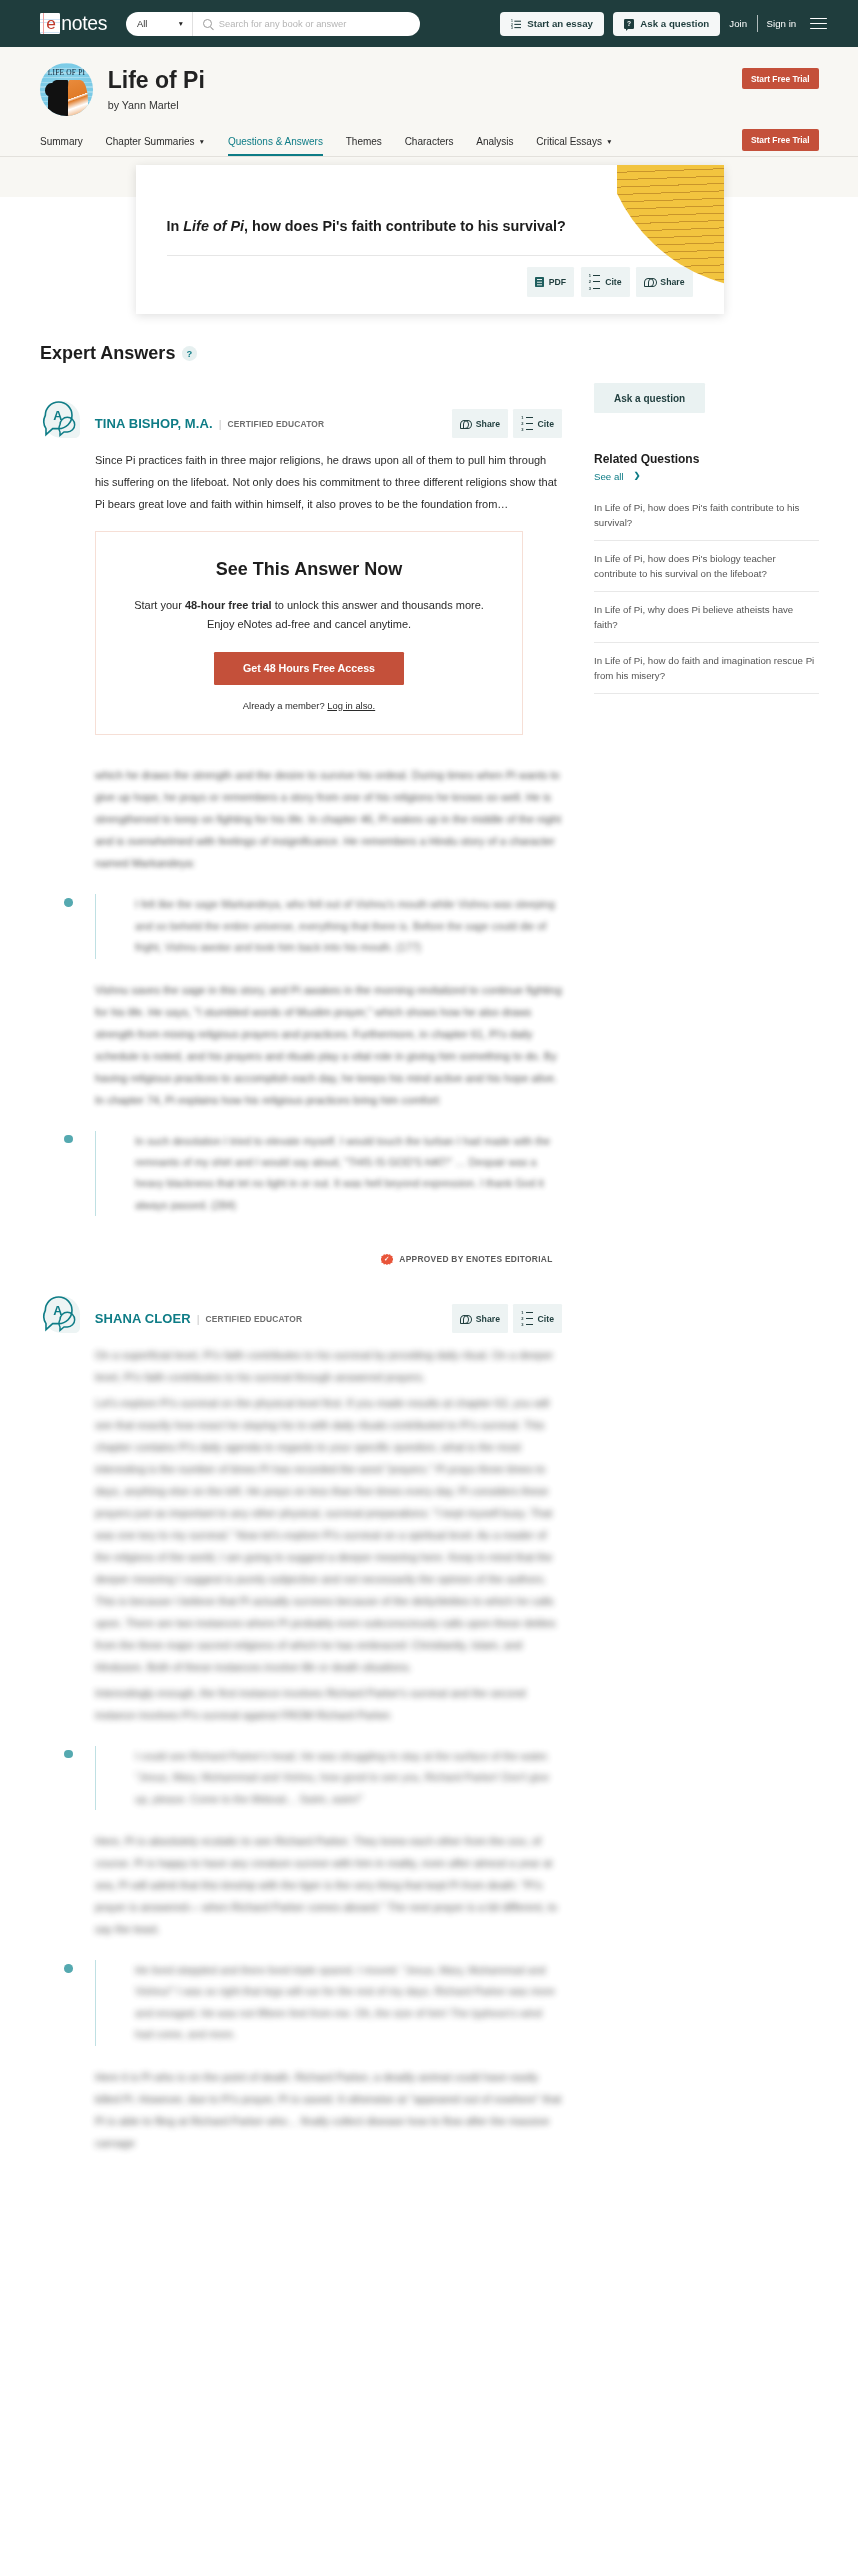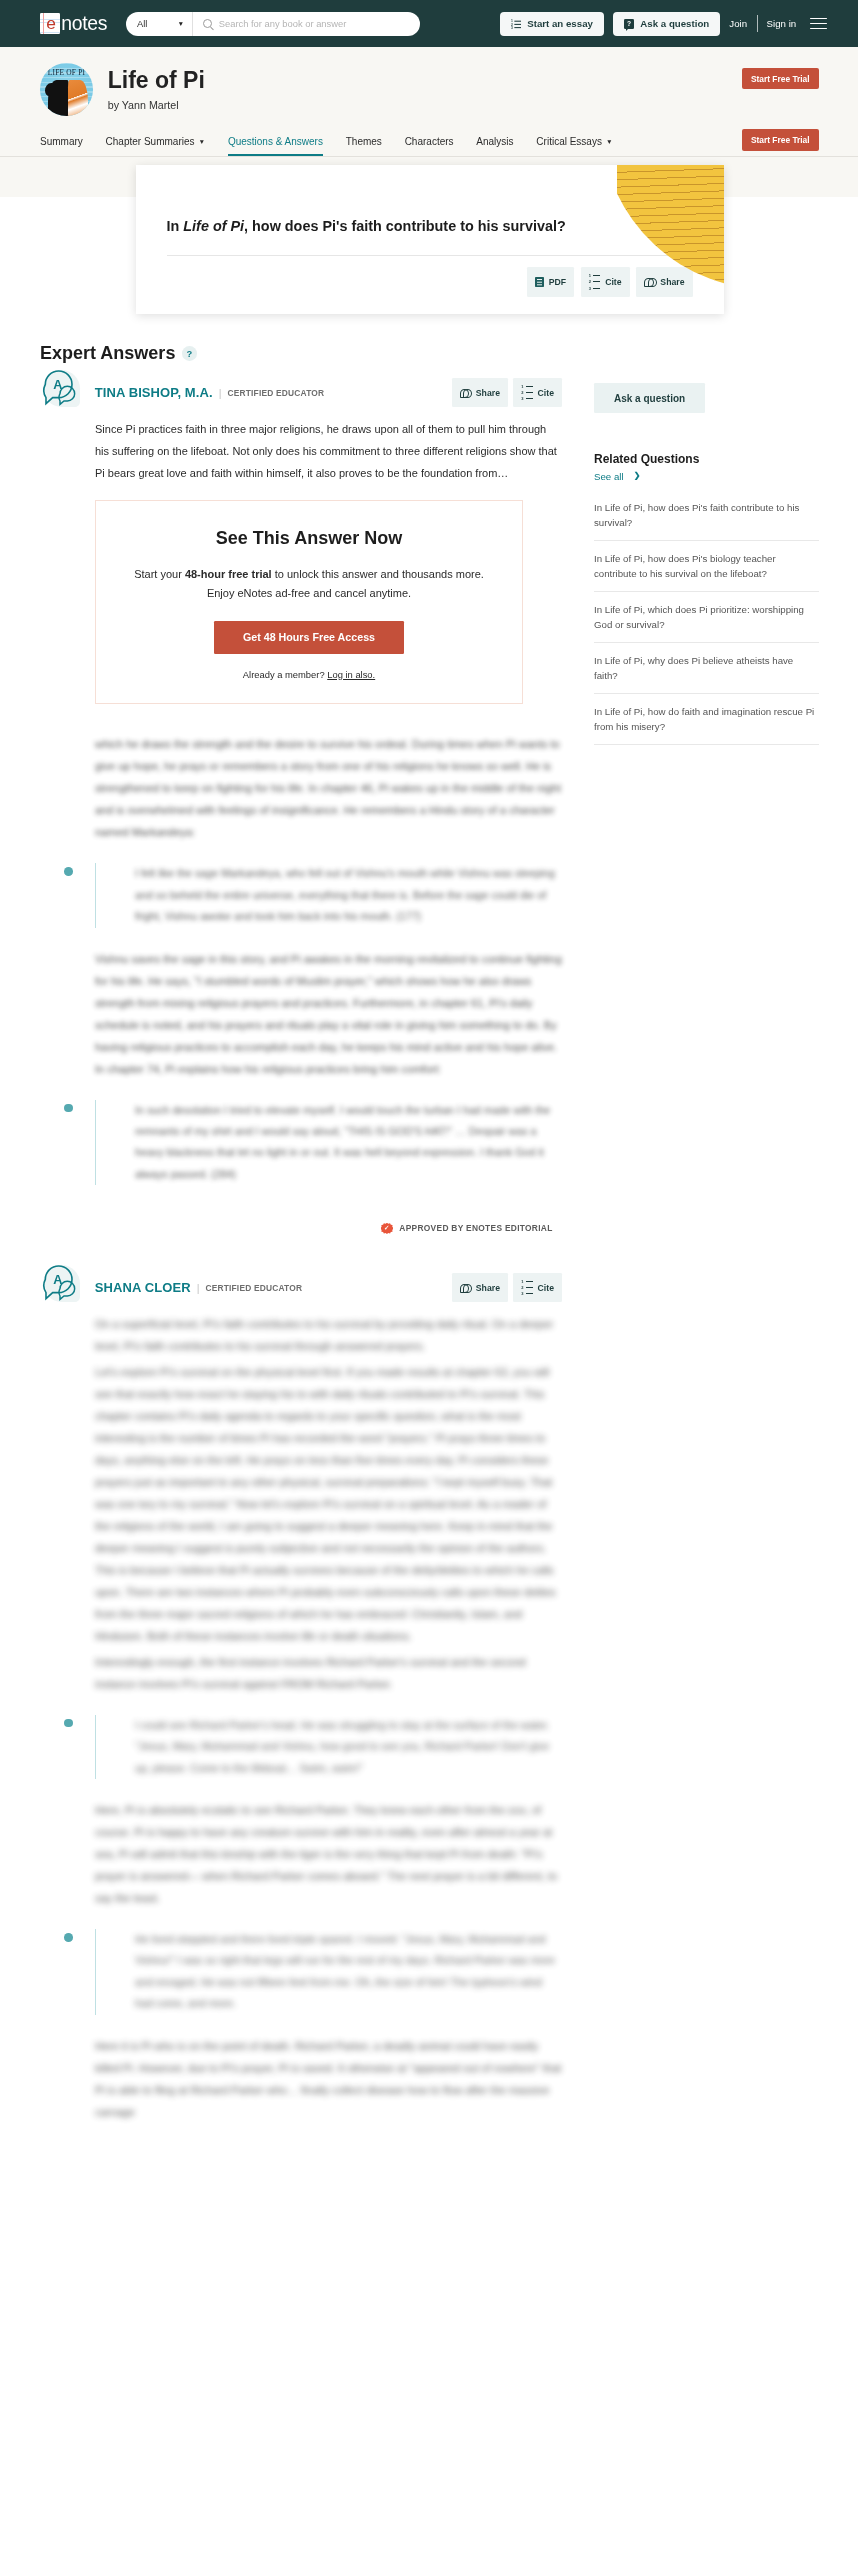--- a/index.html
+++ b/index.html
@@ -262,21 +262,21 @@
   .ico-share::before { left:0; top:0.7px; }
   .ico-share::after  { left:3.3px; top:0.7px; }
 
   
   .cols { display: flex; gap: 32px; padding-top: 29px; }
   .main-col { width: 522px; flex: 0 0 522px; }
   .side-col { flex: 1; padding-top: 40px; }
 
   .section-title {
     font-size: 18px; font-weight: 700; color: #1d1d1d;
-    display: flex; align-items: center; gap: 6.7px; margin-bottom: 3px;
+    display: flex; align-items: center; gap: 6.7px; margin-bottom: 34px;
   }
   .help-badge {
     width: 14.7px; height: 14.7px; border-radius: 50%;
     background: #E6F0F0; color: #0E7C86;
     font-size: 9.4px; font-weight: 700;
     display: flex; align-items: center; justify-content: center;
     cursor: pointer;
   }
 
   .answer { margin-bottom: 5.3px; }
@@ -627,20 +627,19 @@
       <button class="ask-btn">Ask a question</button>
 
       <div class="rel-title">Related Questions</div>
       <div class="see-all">
         <span>See all</span>
         <span class="arr">❯</span>
       </div>
 
       <div class="rel-item">In Life of Pi, how does Pi's faith contribute to his survival?</div>
       <div class="rel-item">In Life of Pi, how does Pi's biology teacher contribute to his survival on the lifeboat?</div>
-      <div class="rel-item">In Life of Pi, which does Pi prioritize: worshipping God or survival?</div>
       <div class="rel-item">In Life of Pi, why does Pi believe atheists have faith?</div>
       <div class="rel-item">In Life of Pi, how do faith and imagination rescue Pi from his misery?</div>
     </div>
 
   </div>
 </div>
 
 
 </body></html>

